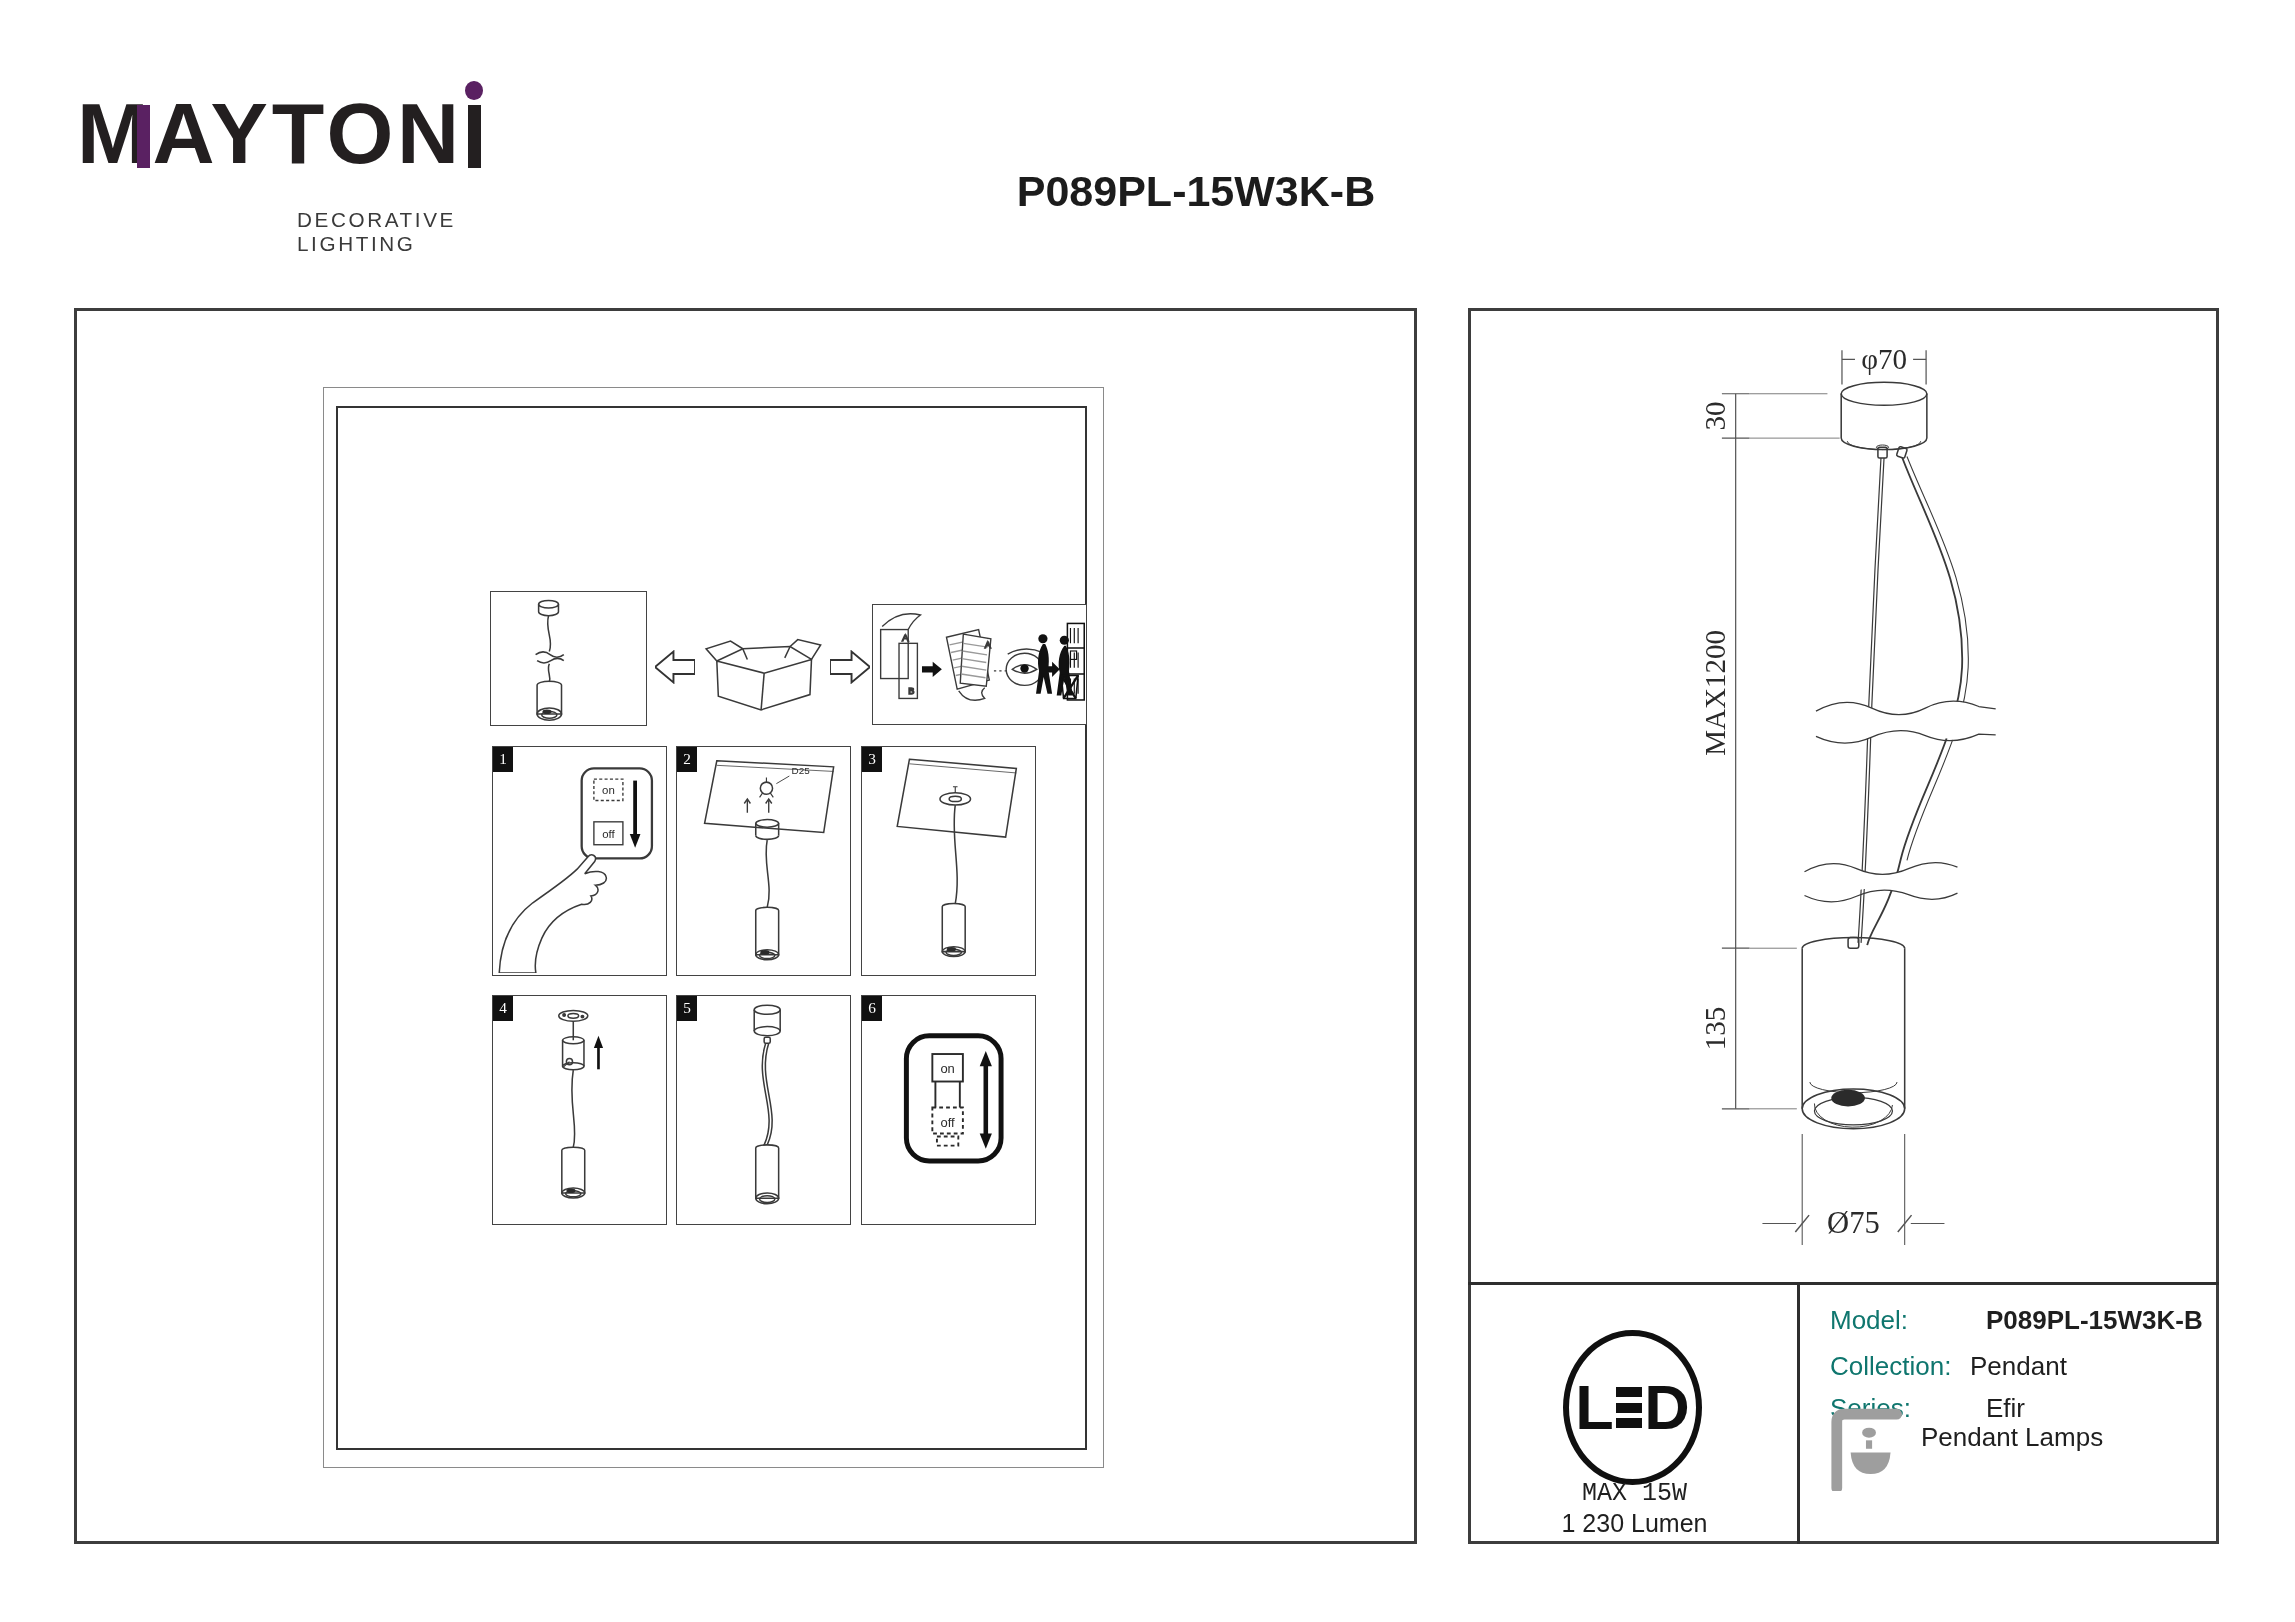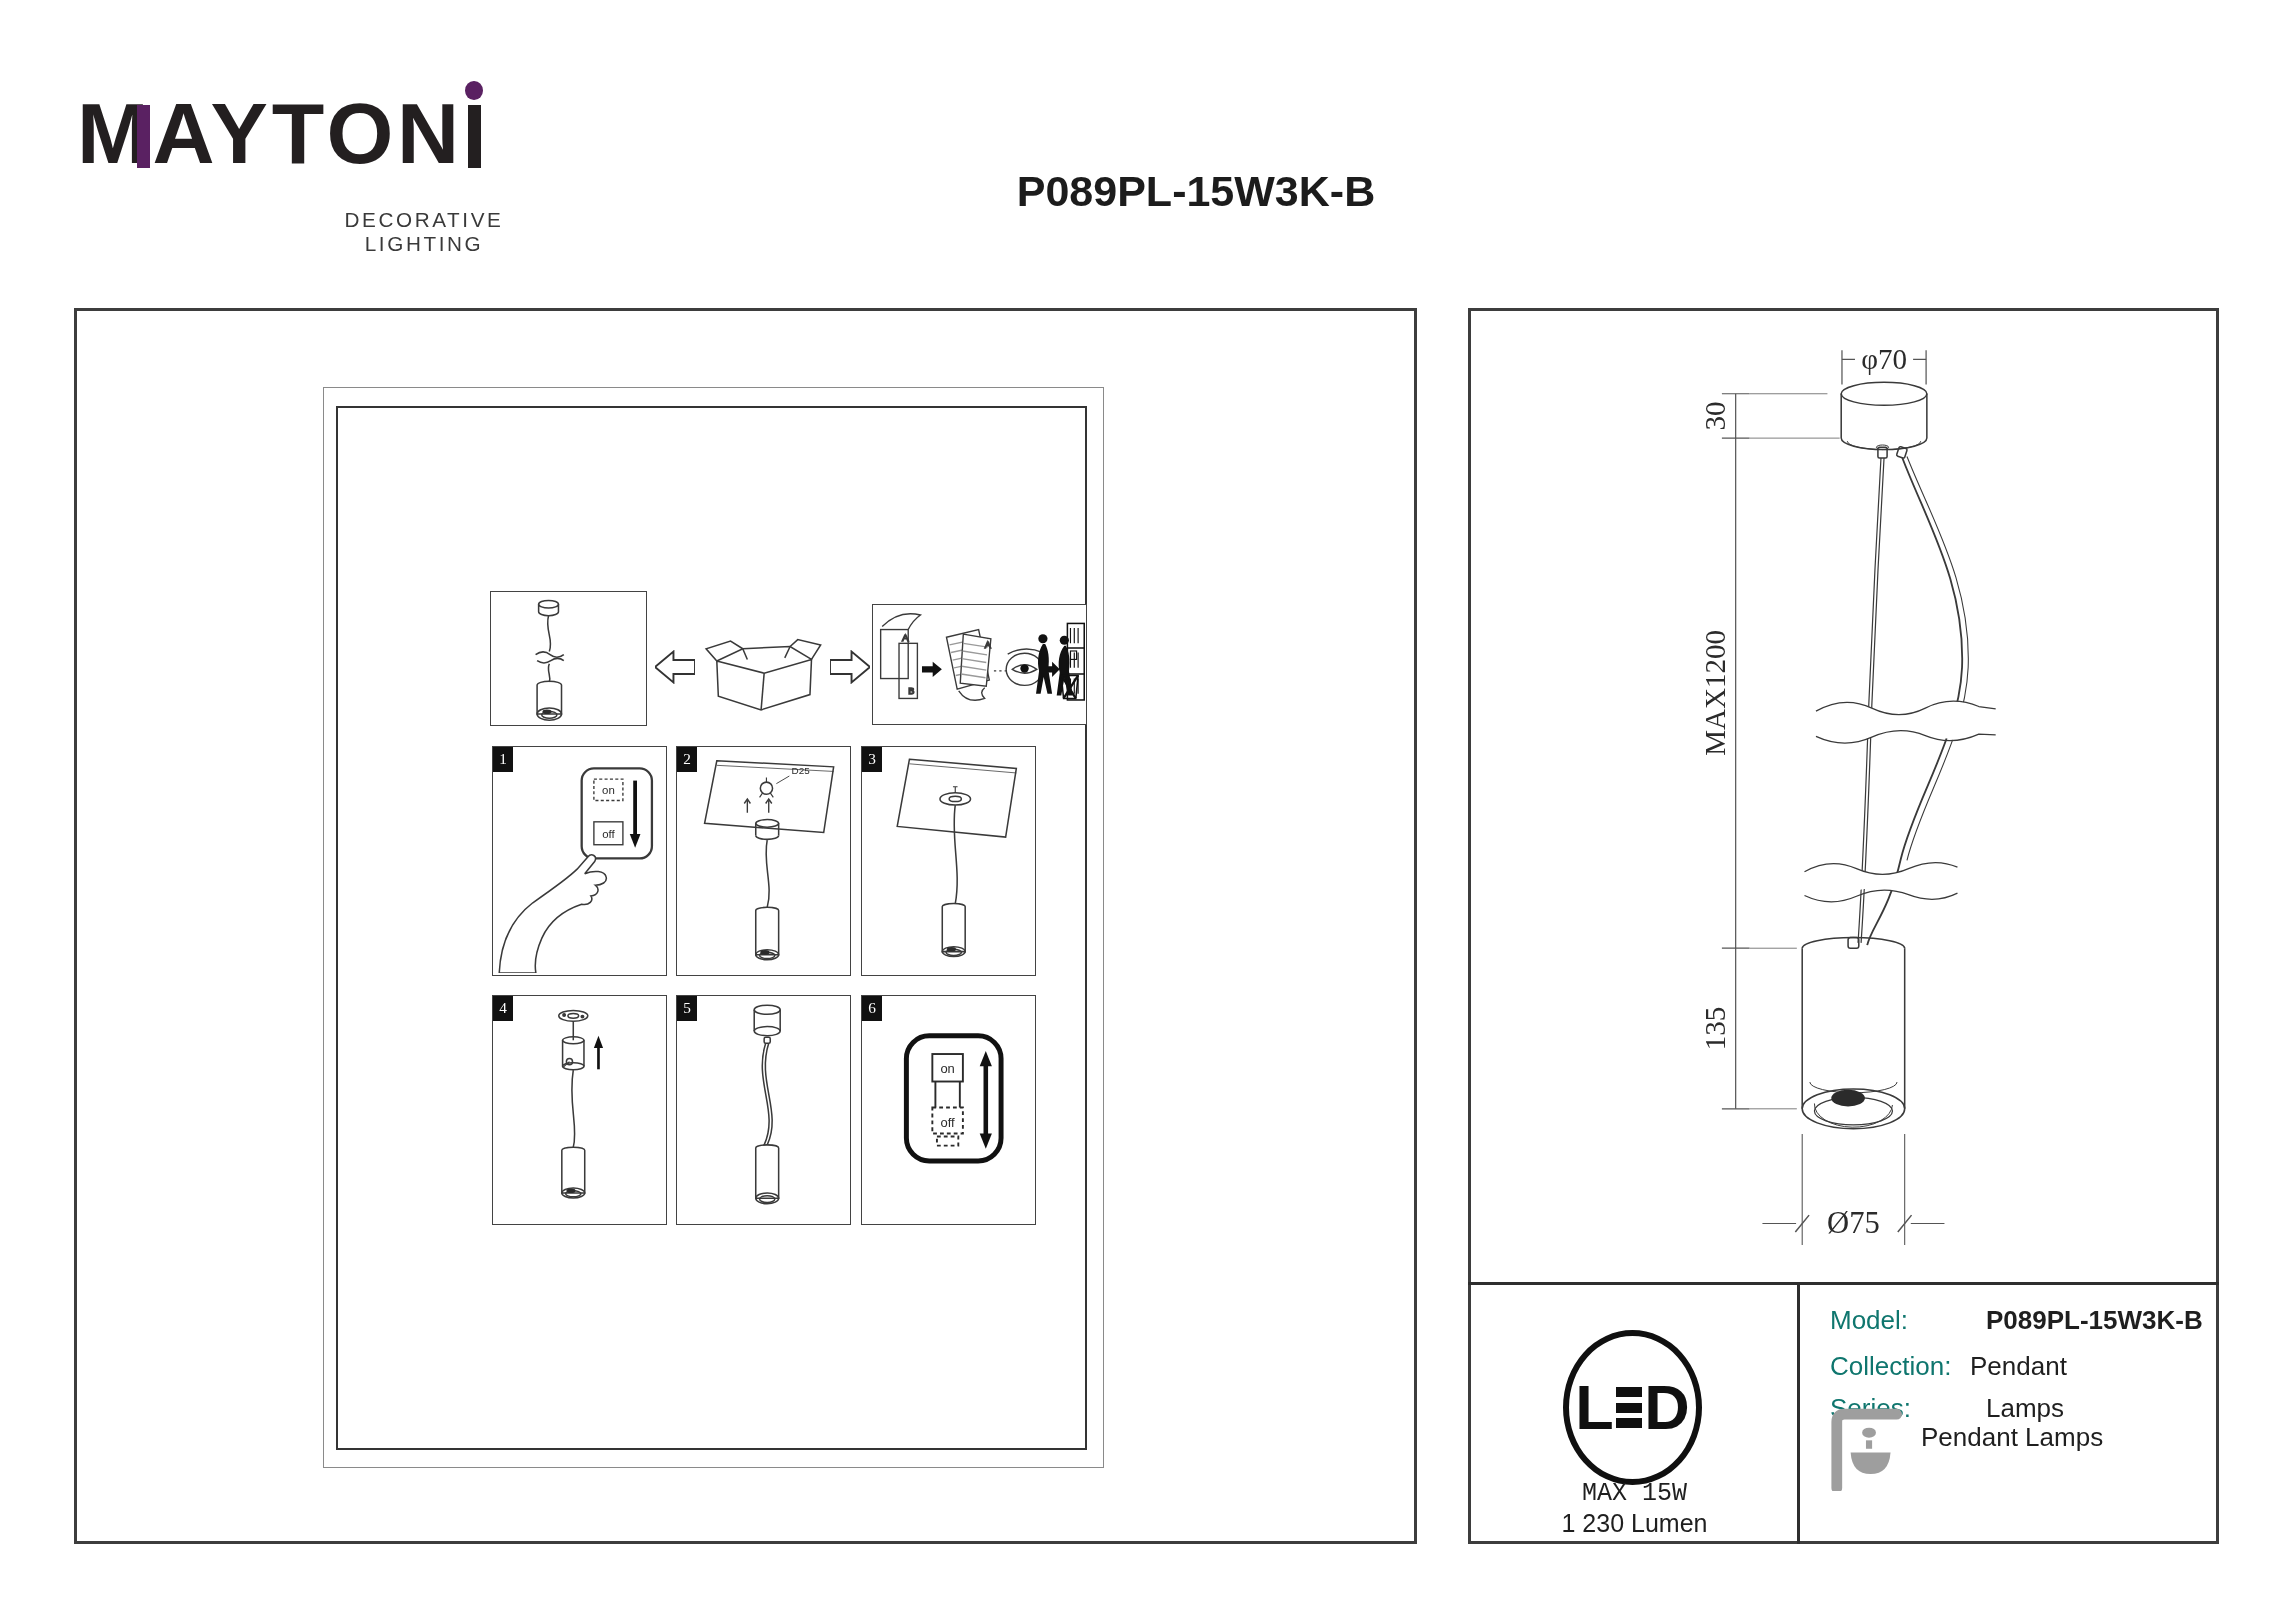--- a/index.html
+++ b/index.html
@@ -8,21 +8,21 @@
   .abs{position:absolute;}
 
   
   .logo{display:flex;align-items:flex-start;font-weight:700;font-size:86px;line-height:86px;
         letter-spacing:3.8px;color:#231f20;}
   .logo-m{position:relative;display:inline-block;}
   .logo-m::after{content:"";position:absolute;right:2.3px;top:15.3px;height:63px;width:13px;background:#5a2162;}
   .logo-i{position:relative;display:inline-block;width:17px;height:86px;margin-left:4.6px;}
   .logo-i .stem{position:absolute;left:0.8px;top:15.3px;width:13px;height:63px;background:#231f20;}
   .logo-i .dot{position:absolute;left:-2.3px;top:-9.2px;width:17.6px;height:19px;border-radius:50%;background:#5a2162;}
-  .logo-sub{font-size:20.7px;letter-spacing:2.6px;color:#3a3a3a;text-align:center;}
+  .logo-sub{font-size:20.7px;letter-spacing:2.6px;color:#3a3a3a;text-align:left;}
 
   .title{font-size:77px;font-weight:700;text-align:center;line-height:1.05;color:#1c1c1c;}
   .subtitle-model{font-size:43px;font-weight:700;text-align:center;color:#1c1c1c;}
 
   
   .panel{position:absolute;border:3.1px solid #3d3d3d;box-sizing:border-box;background:#fff;}
   .page-outer{position:absolute;border:1.5px solid #8a8a8a;box-sizing:border-box;}
   .page-inner{position:absolute;border:2.3px solid #343434;box-sizing:border-box;}
 
   .box{position:absolute;border:1.5px solid #434343;box-sizing:border-box;background:#fff;}
@@ -361,21 +361,21 @@
   <div class="abs spec-text" style="left:1471px;top:1479px;width:327px;font-family:Liberation Mono, monospace;">MAX 15W</div>
   <div class="abs spec-text" style="left:1471px;top:1509px;width:327px;">1 230 Lumen</div>
 
   <div class="abs row-label" style="left:1830px;top:1305px;">Model:</div>
   <div class="abs row-value bold" style="left:1986px;top:1305px;">P089PL-15W3K-B</div>
 
   <div class="abs row-label" style="left:1830px;top:1351px;">Collection:</div>
   <div class="abs row-value" style="left:1970px;top:1351px;">Pendant</div>
 
   <div class="abs row-label" style="left:1830px;top:1393px;">Series:</div>
-  <div class="abs row-value" style="left:1986px;top:1393px;">Lamps</div>
+  <div class="abs row-value" style="left:1986px;top:1393px;">Efir</div>
 
   <svg class="abs" style="left:1829px;top:1405px;" width="77" height="86" viewBox="0 0 100 112">
     <path d="M10,108 V22 Q10,12 20,12 H88" fill="none" stroke="#9e9e9e" stroke-width="14" stroke-linecap="round"></path>
     <ellipse cx="52" cy="36" rx="9" ry="6.5" fill="#9e9e9e"></ellipse>
     <rect x="48" y="46" width="8" height="11" fill="#9e9e9e"></rect>
     <path d="M28,62 H80 Q78,90 54,90 Q30,90 28,62 Z" fill="#9e9e9e"></path>
   </svg>
   <div class="abs row-value" style="left:1921px;top:1422px;">Pendant Lamps</div>
 
 

